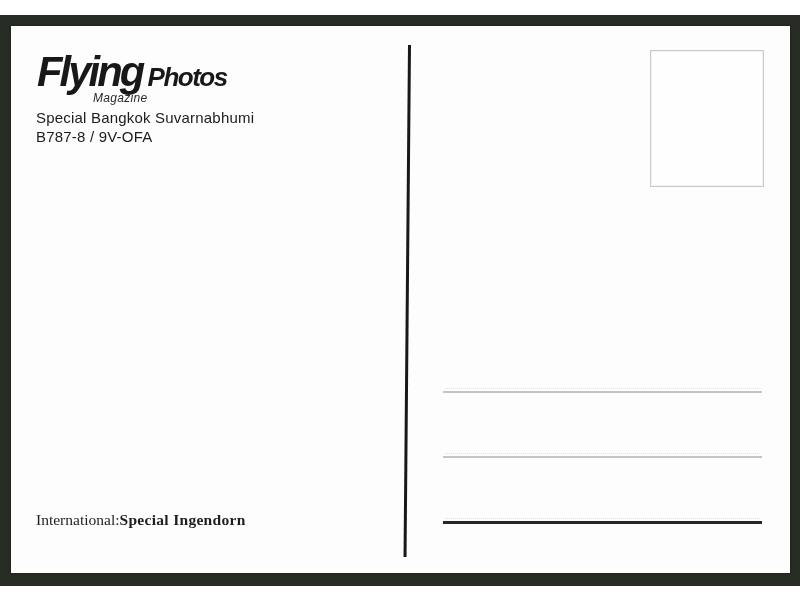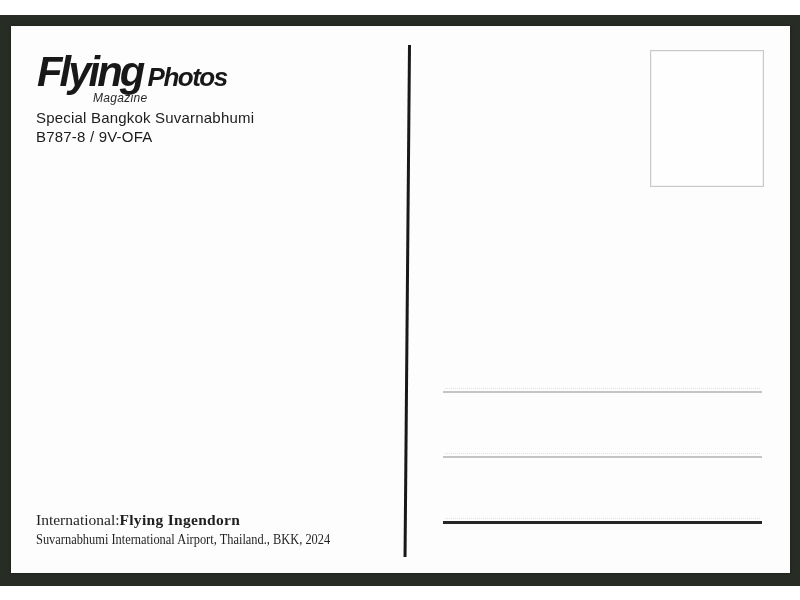--- a/index.html
+++ b/index.html
@@ -89,18 +89,17 @@
 
     <div class="divider"></div>
 
     <div class="stamp"></div>
 
     <div class="addr-line addr-light addr-1"></div>
     <div class="addr-line addr-light addr-2"></div>
     <div class="addr-line addr-dark"></div>
 
     <div class="credit">
-      <div><span>International:</span><span class="name">Flying Ingendorn</span></div>
-      <div><span class="credit-location">Suvarnabhumi International Airport, Thailand., BKK, 2024</span></div>
+      <div><span>International:</span><span class="name">Special Ingendorn</span></div>
     </div>
 
   </div>
 </div>
 
 </body></html>

